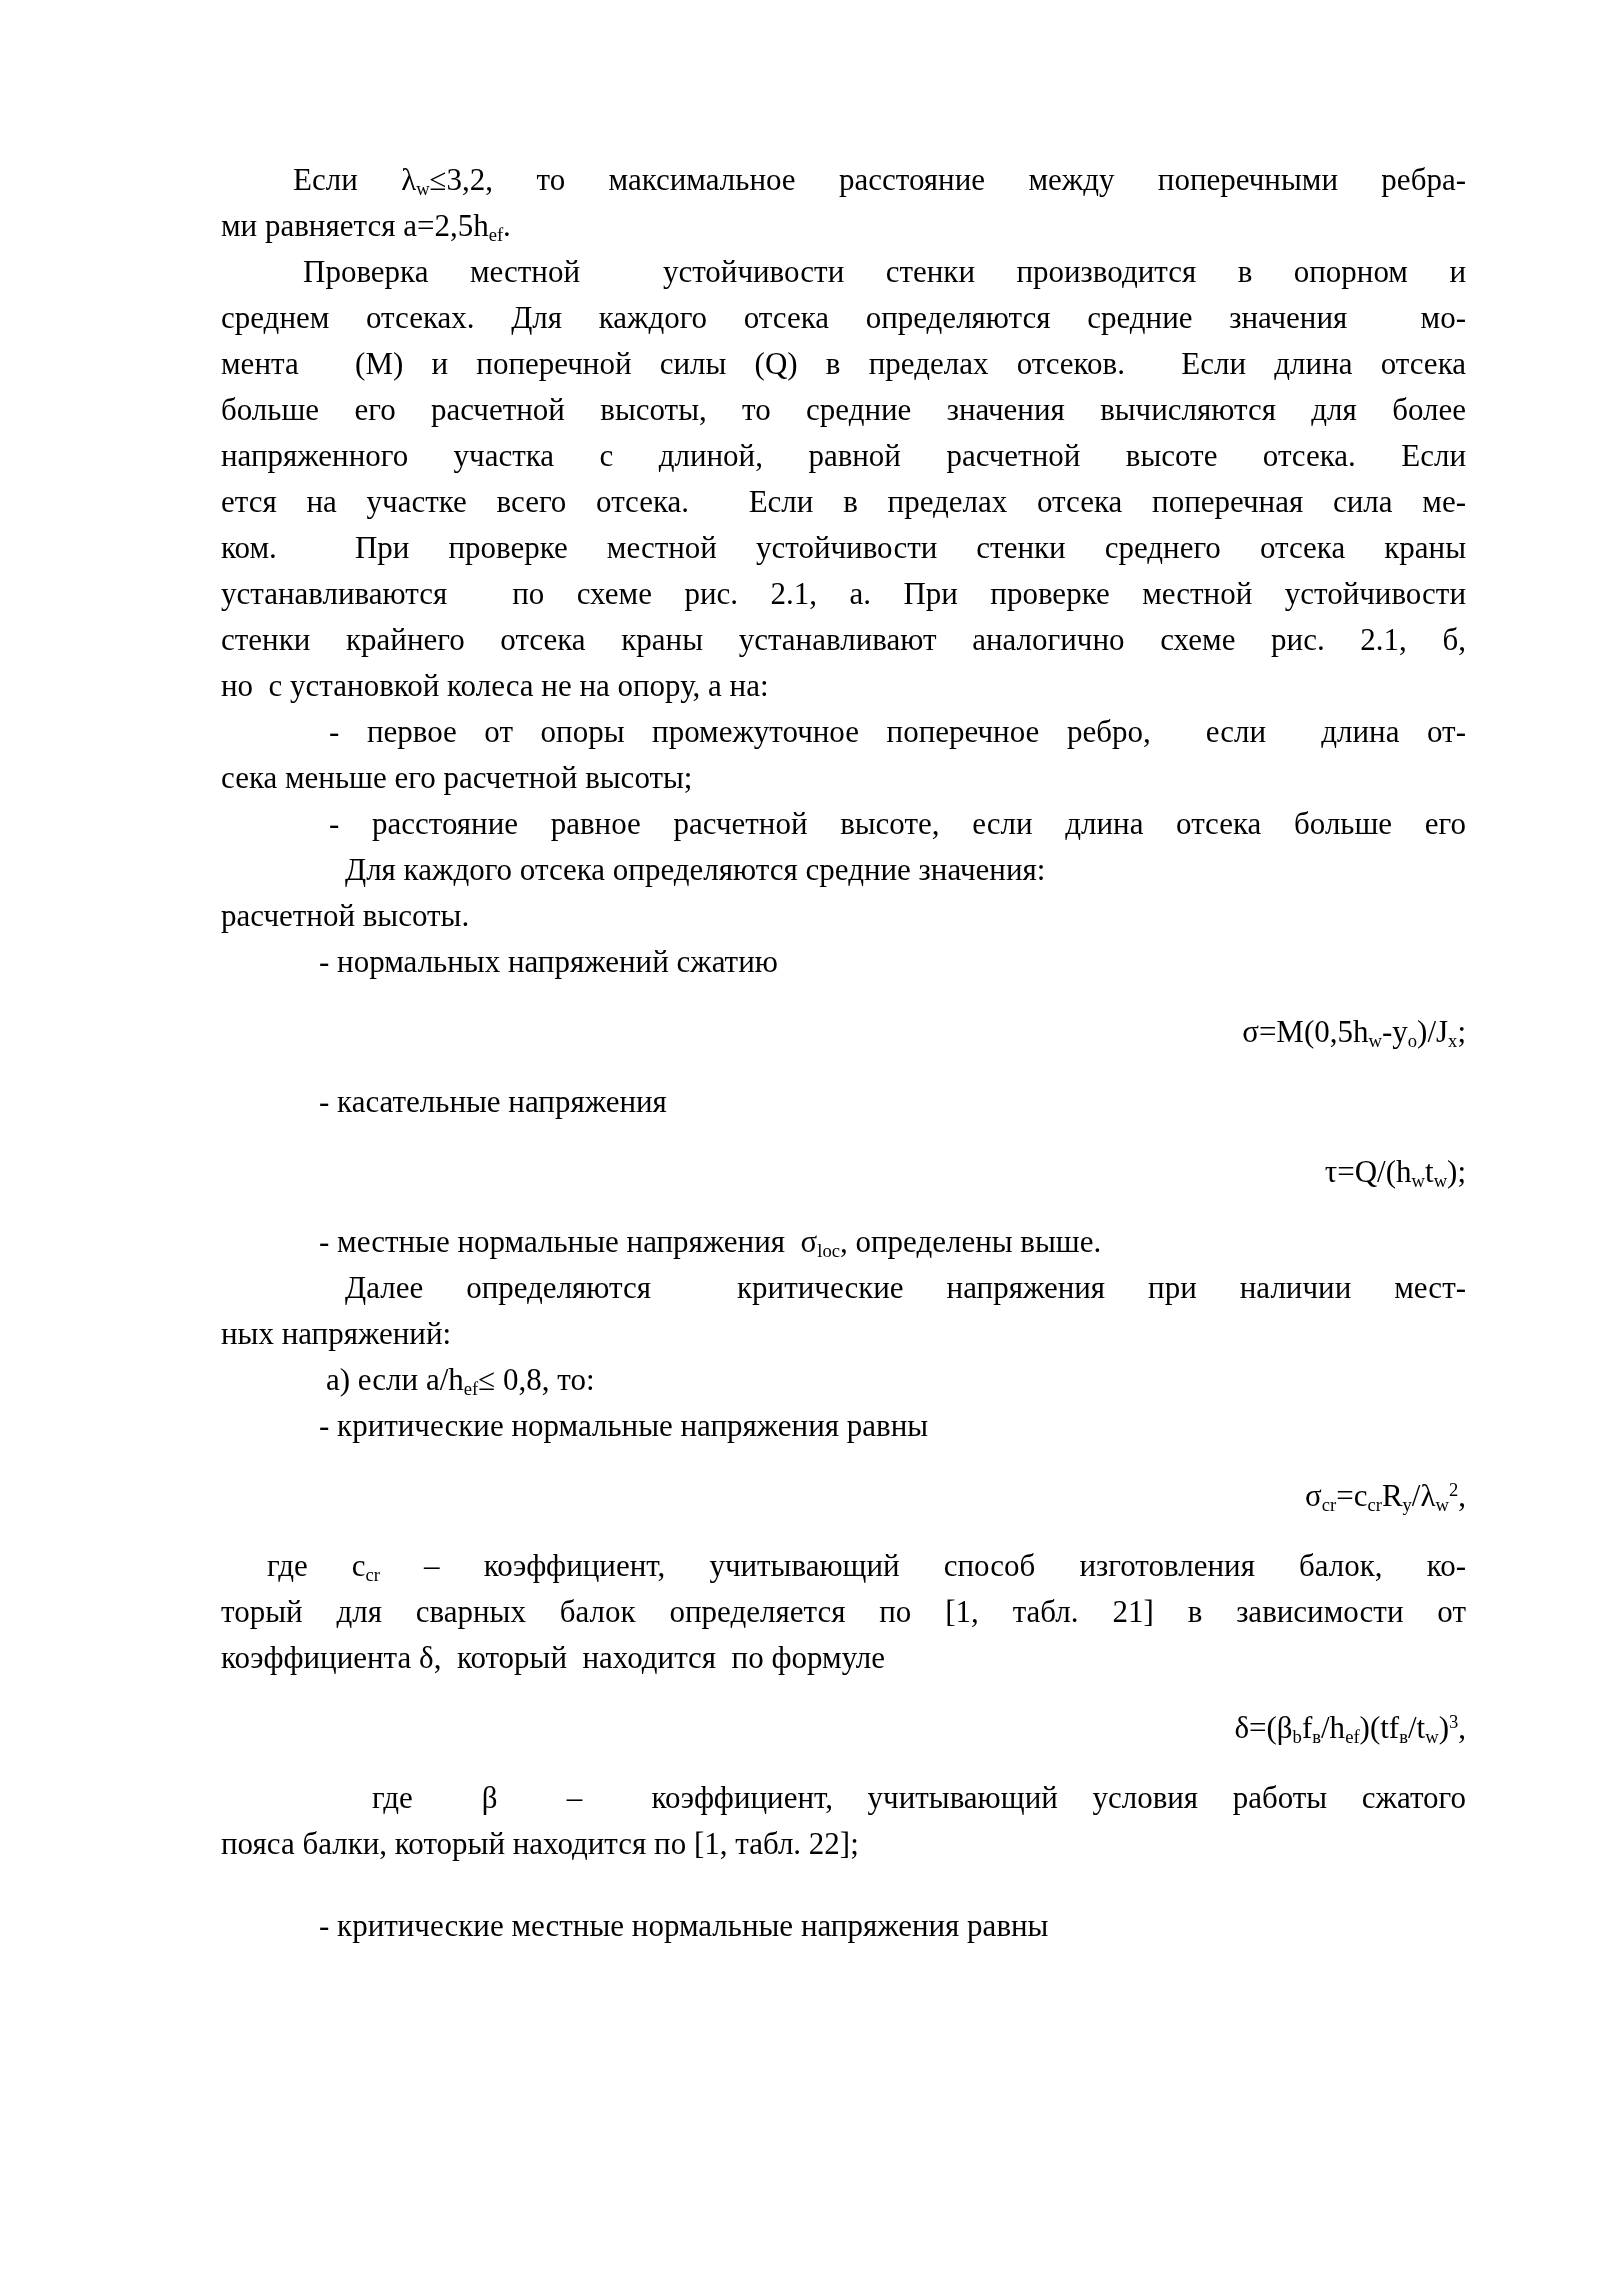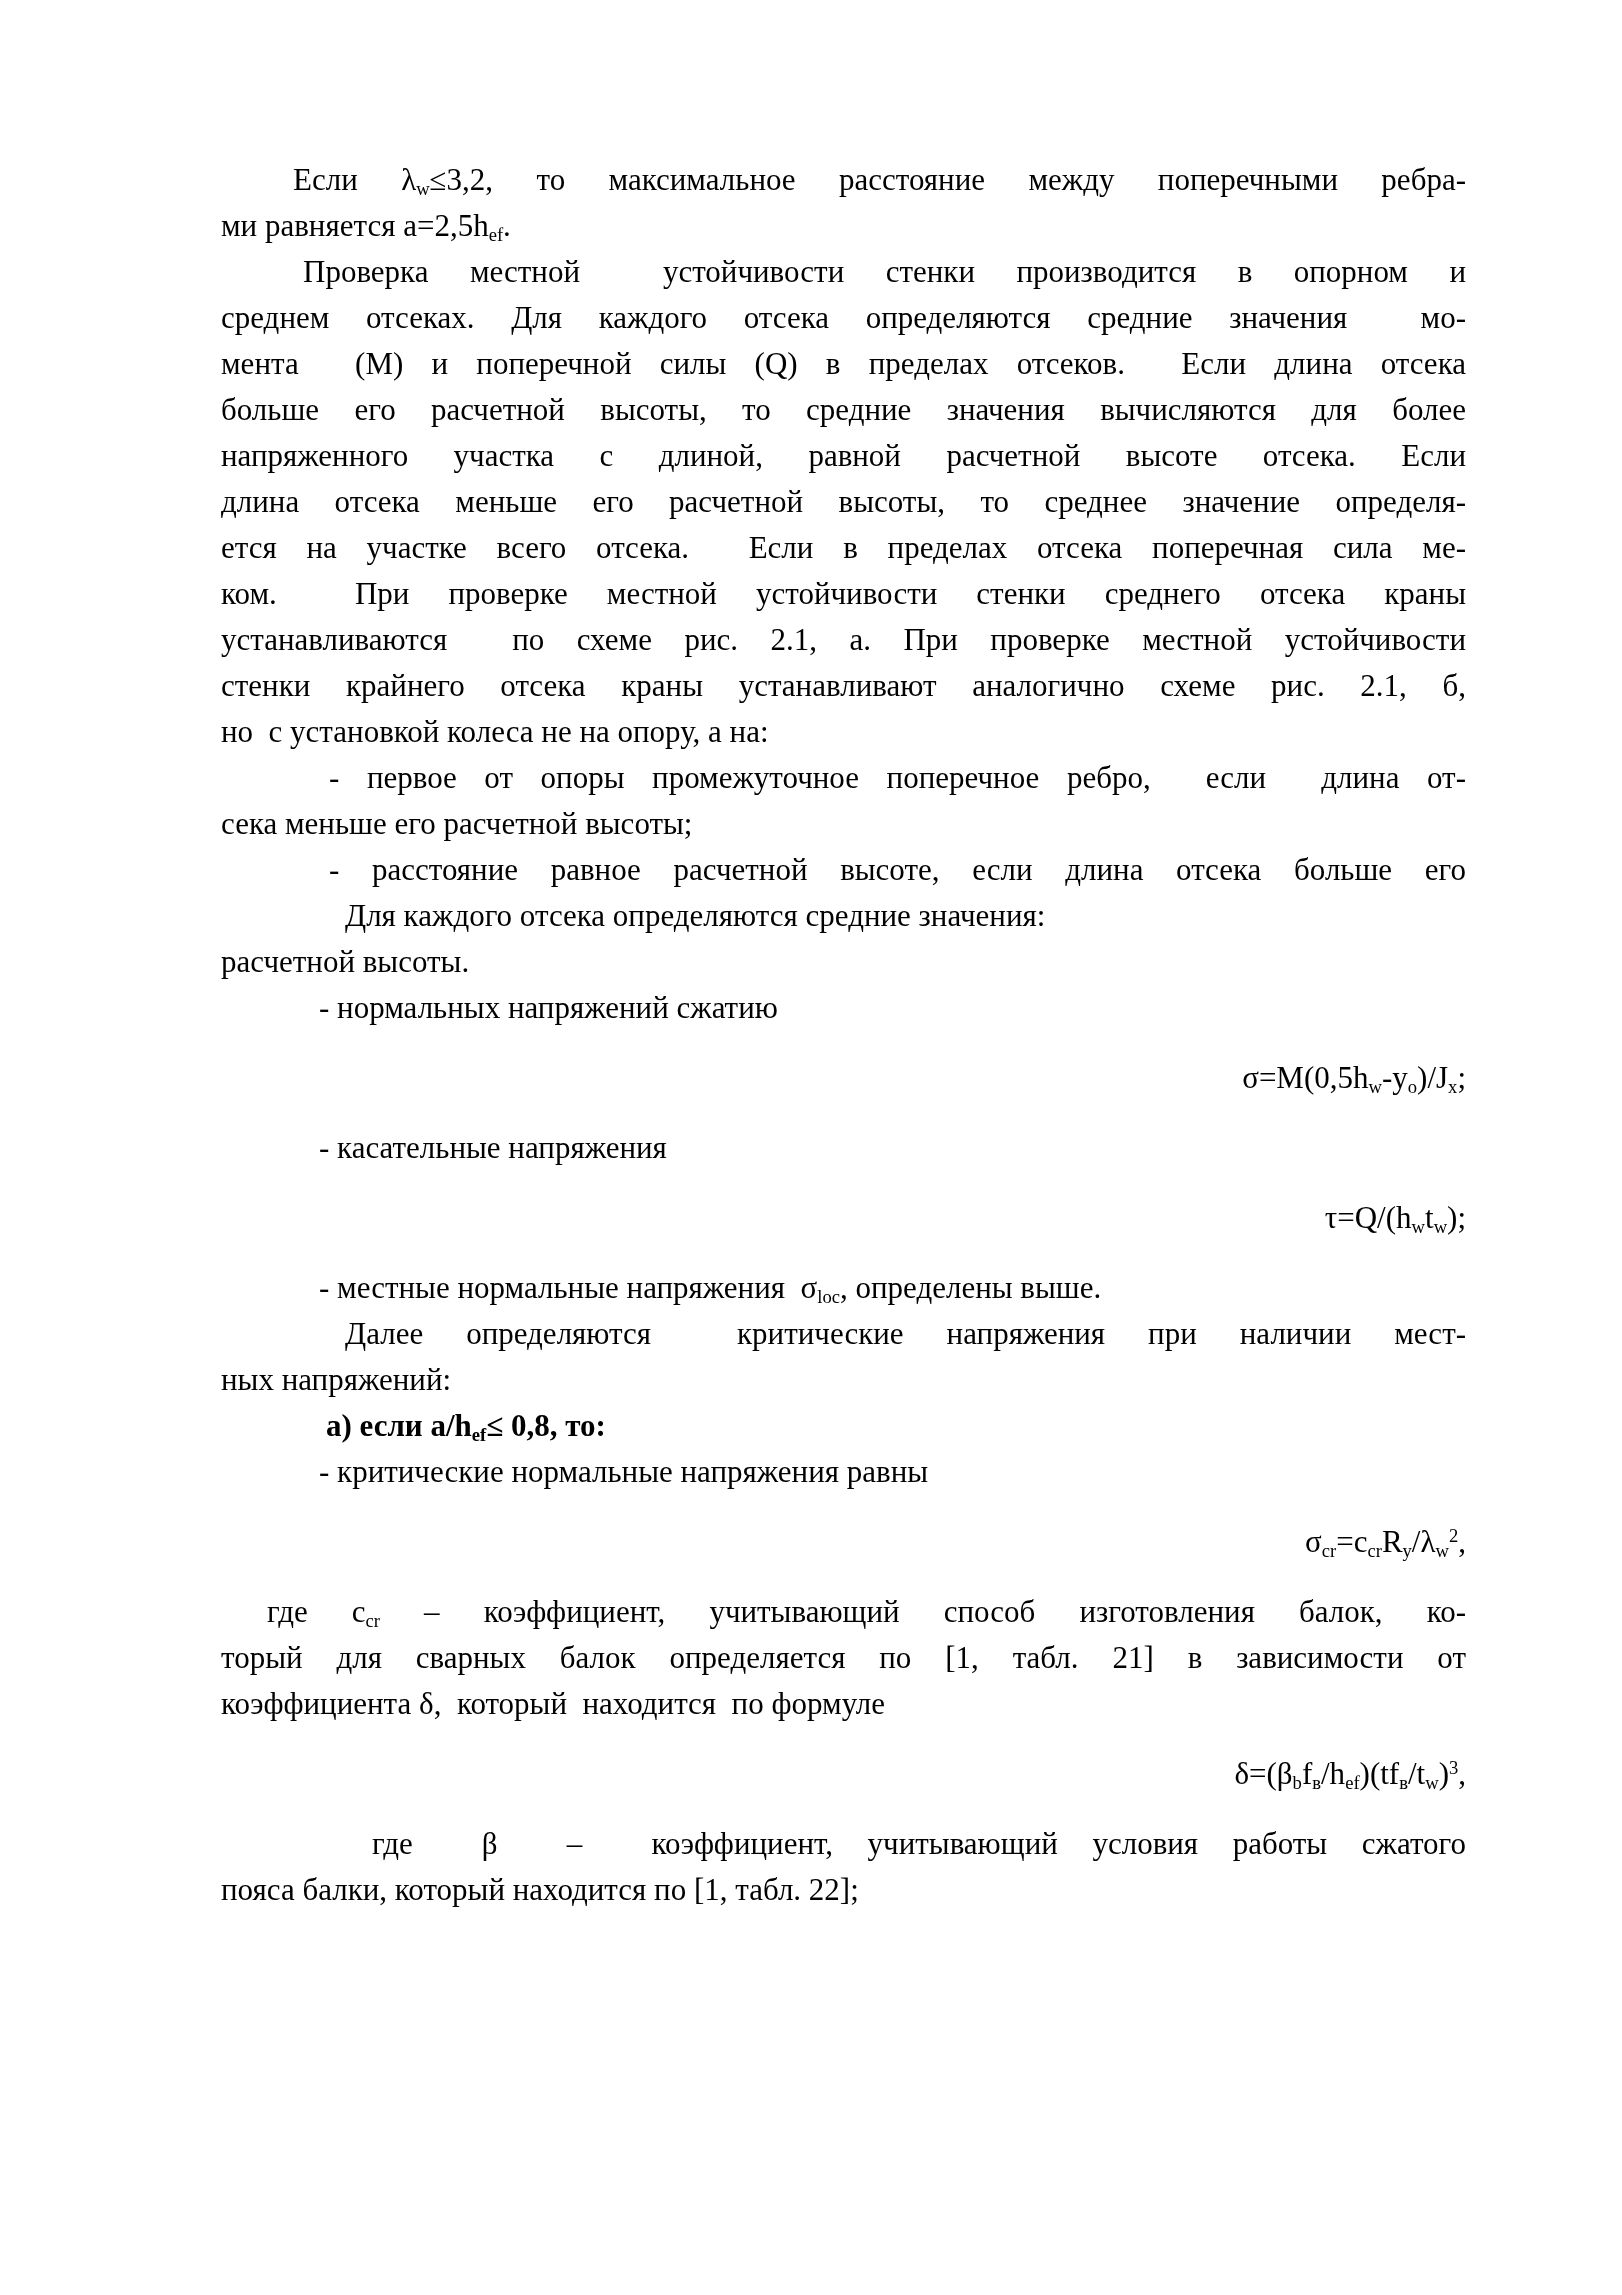--- a/index.html
+++ b/index.html
@@ -66,39 +66,38 @@
 
 <div class="page">
   <div class="textblock">
       <div class="line j" style="text-indent: 72px;">Если λ<sub>w</sub>≤3,2, то максимальное расстояние между поперечными ребра-</div>
       <div class="line l">ми равняется a=2,5h<sub>ef</sub>.</div>
       <div class="line j" style="text-indent: 82px;">Проверка местной&nbsp; устойчивости стенки производится в опорном и</div>
       <div class="line j">среднем отсеках. Для каждого отсека определяются средние значения&nbsp; мо-</div>
       <div class="line j">мента&nbsp; (М) и поперечной силы (Q) в пределах отсеков.&nbsp; Если длина отсека</div>
       <div class="line j">больше его расчетной высоты, то средние значения вычисляются для более</div>
       <div class="line j">напряженного участка с длиной, равной расчетной высоте отсека. Если</div>
-      <div class="line j">длина отсека меньше его расчетной высоты, то среднее значение определя-</div>
       <div class="line j">ется на участке всего отсека.&nbsp; Если в пределах отсека поперечная сила ме-</div>
       <div class="line j">ком.&nbsp; При проверке местной устойчивости стенки среднего отсека краны</div>
       <div class="line j">устанавливаются&nbsp; по схеме рис. 2.1, а. При проверке местной устойчивости</div>
       <div class="line j">стенки крайнего отсека краны устанавливают аналогично схеме рис. 2.1, б,</div>
       <div class="line l">но&nbsp; с установкой колеса не на опору, а на:</div>
       <div class="line j" style="text-indent: 108px;">- первое от опоры промежуточное поперечное ребро,&nbsp; если&nbsp; длина от-</div>
       <div class="line l">сека меньше его расчетной высоты;</div>
       <div class="line j" style="text-indent: 108px;">- расстояние равное расчетной высоте, если длина отсека больше его</div>
       <div class="line l" style="text-indent: 124px;">Для каждого отсека определяются средние значения:</div>
       <div class="line l">расчетной высоты.</div>
       <div class="line l" style="text-indent: 98px;">- нормальных напряжений сжатию</div>
       <div class="line formula">σ=M(0,5h<sub>w</sub>-y<sub>o</sub>)/J<sub>x</sub>;</div>
       <div class="line l" style="text-indent: 98px;">- касательные напряжения</div>
       <div class="line formula">τ=Q/(h<sub>w</sub>t<sub>w</sub>);</div>
       <div class="line l" style="text-indent: 98px;">- местные нормальные напряжения&nbsp; σ<sub>loc</sub>, определены выше.</div>
       <div class="line j" style="text-indent: 124px;">Далее определяются&nbsp; критические напряжения при наличии мест-</div>
       <div class="line l">ных напряжений:</div>
-      <div class="line l" style="text-indent: 105px; font-weight: bold;">а) если a/h<sub>ef</sub>≤ 0,8, то:</div>
+      <div class="line l" style="text-indent: 105px;">а) если a/h<sub>ef</sub>≤ 0,8, то:</div>
       <div class="line l" style="text-indent: 98px; font-family: Liberation Serif, serif;">- критические нормальные напряжения равны</div>
       <div class="line formula">σ<sub>cr</sub>=c<sub>cr</sub>R<sub>y</sub>/λ<sub>w</sub><sup>2</sup>,</div>
       <div class="line j" style="text-indent: 46px;">где c<sub>cr</sub> – коэффициент, учитывающий способ изготовления балок, ко-</div>
       <div class="line j">торый для сварных балок определяется по [1, табл. 21] в зависимости от</div>
       <div class="line l">коэффициента δ,&nbsp; который&nbsp; находится&nbsp; по формуле</div>
       <div class="line formula">δ=(β<sub>b</sub>f<sub>в</sub>/h<sub>ef</sub>)(tf<sub>в</sub>/t<sub>w</sub>)<sup>3</sup>,</div>
       <div class="line j" style="text-indent: 151px;">где&nbsp; β&nbsp; –&nbsp; коэффициент, учитывающий условия работы сжатого</div>
       <div class="line l">пояса балки, который находится по [1, табл. 22];</div>
       <div class="line l" style="text-indent: 98px; margin-top: 36px;">- критические местные нормальные напряжения равны</div>
     </div>

